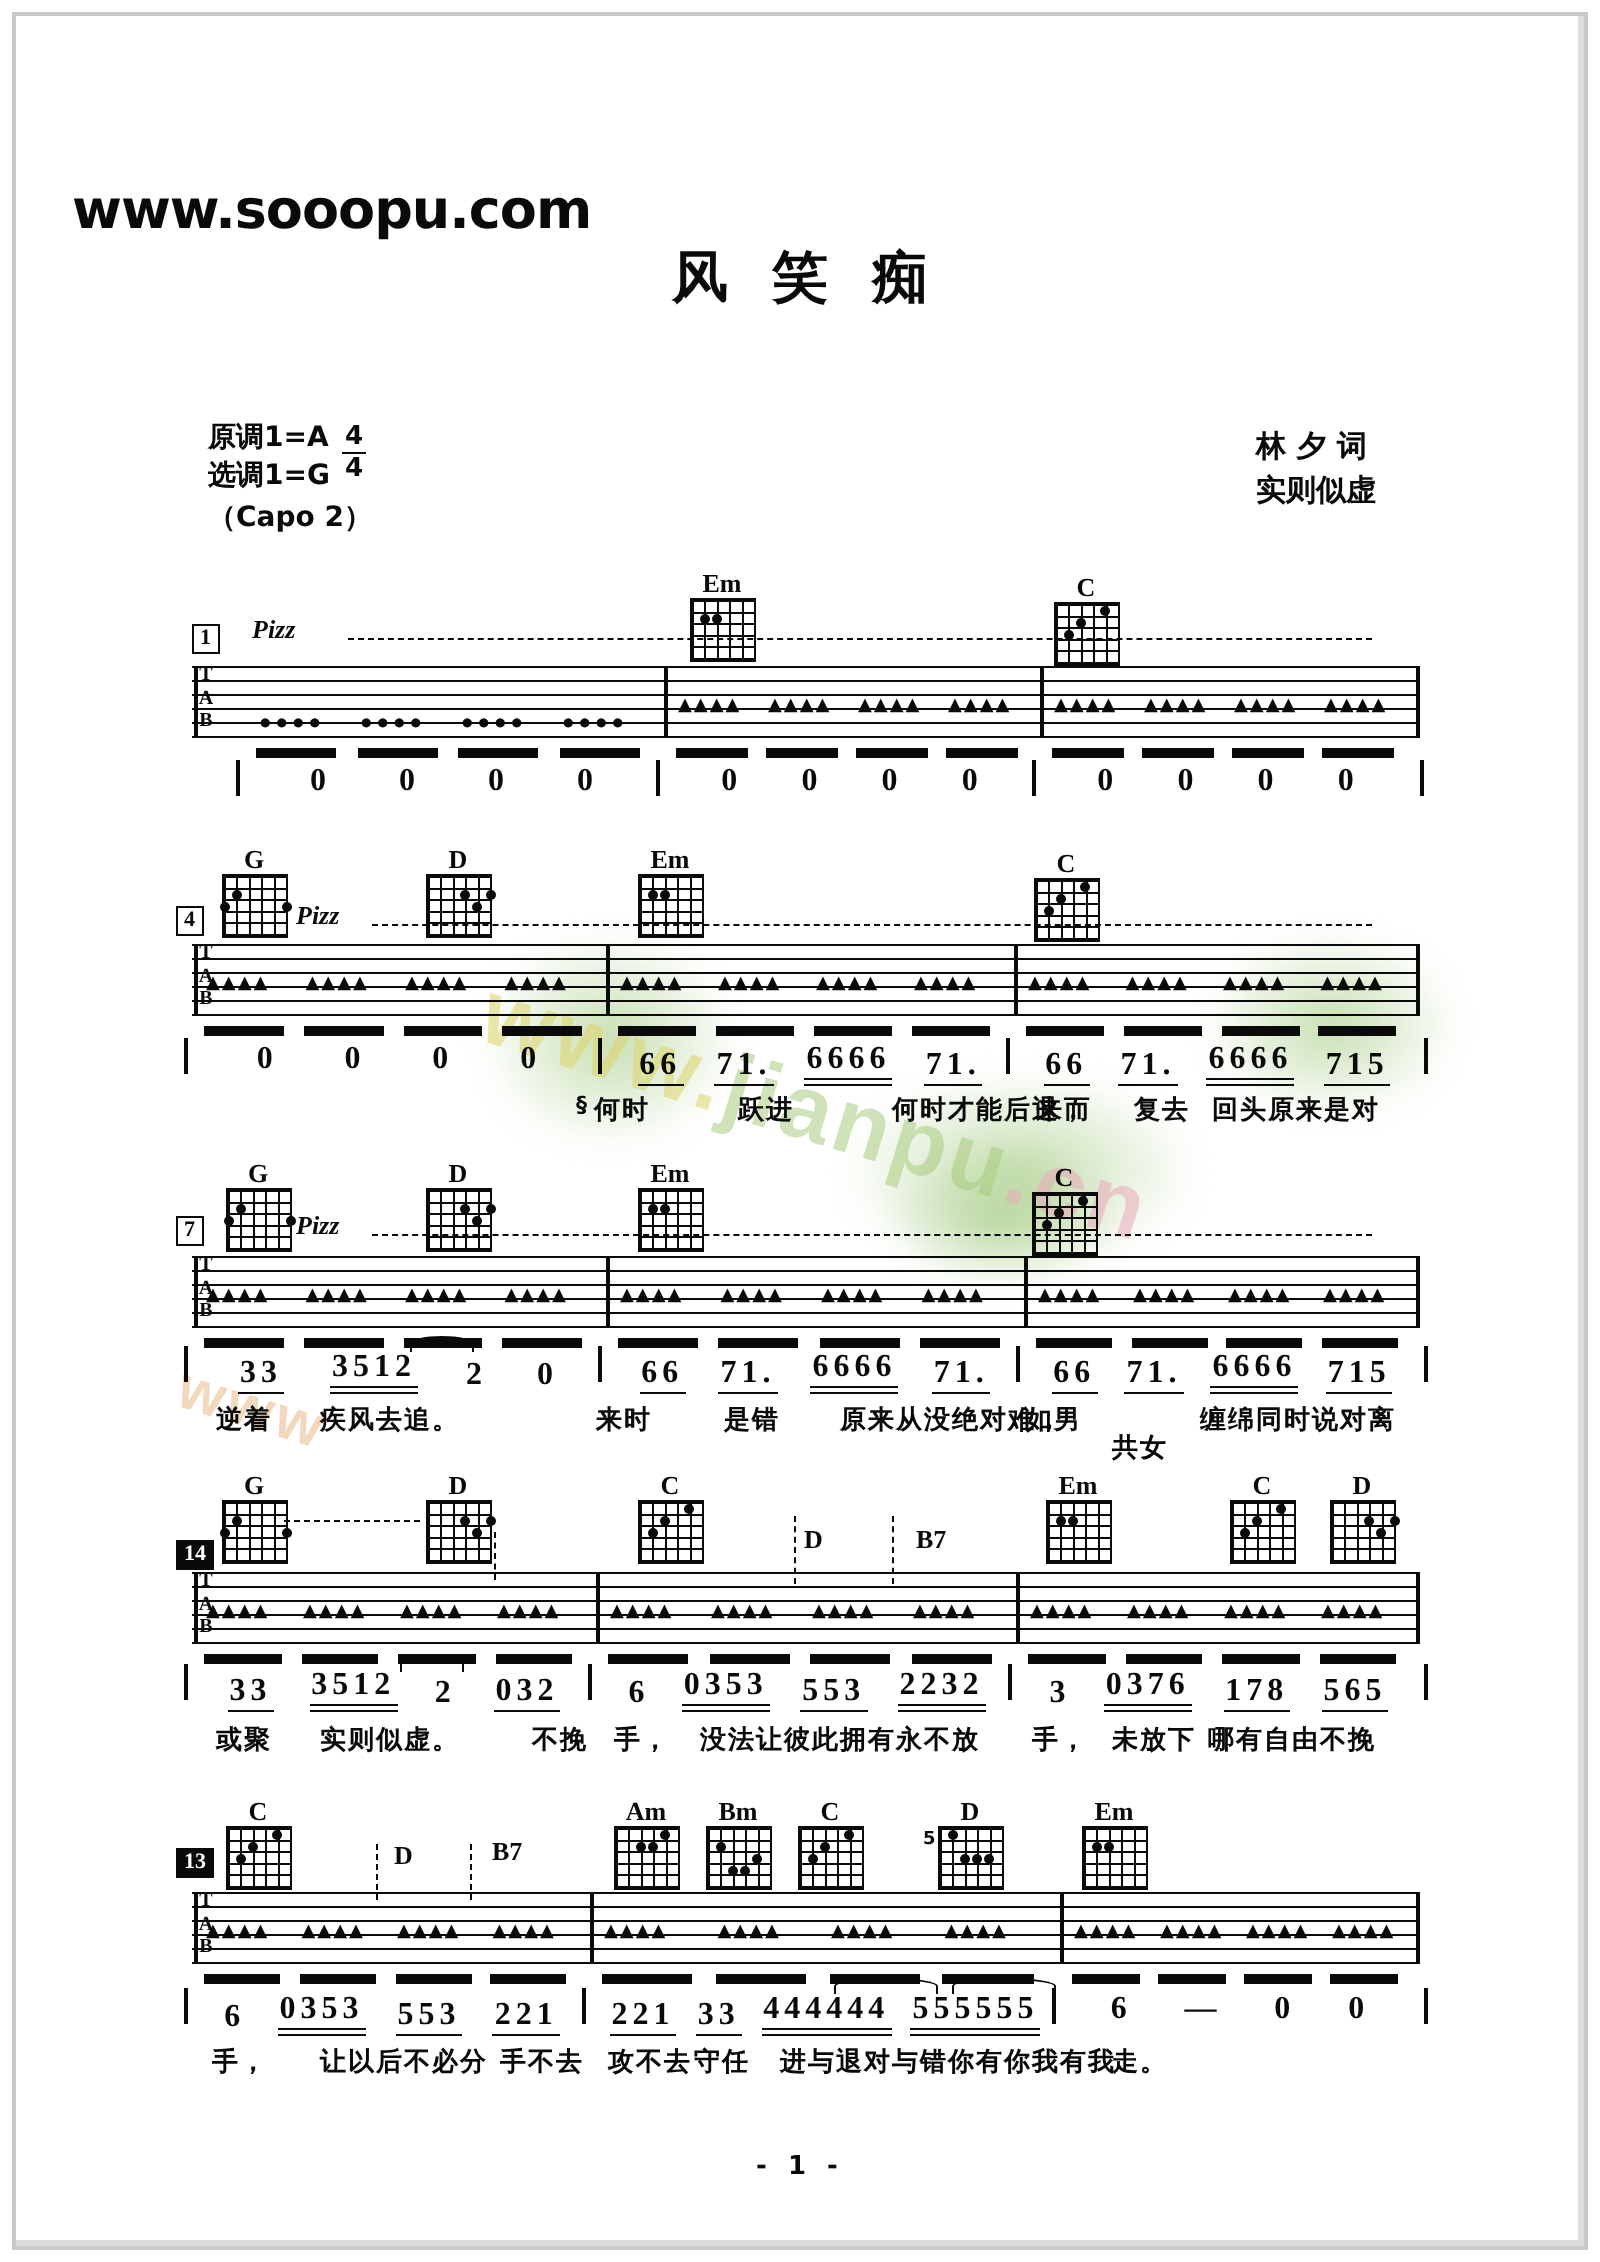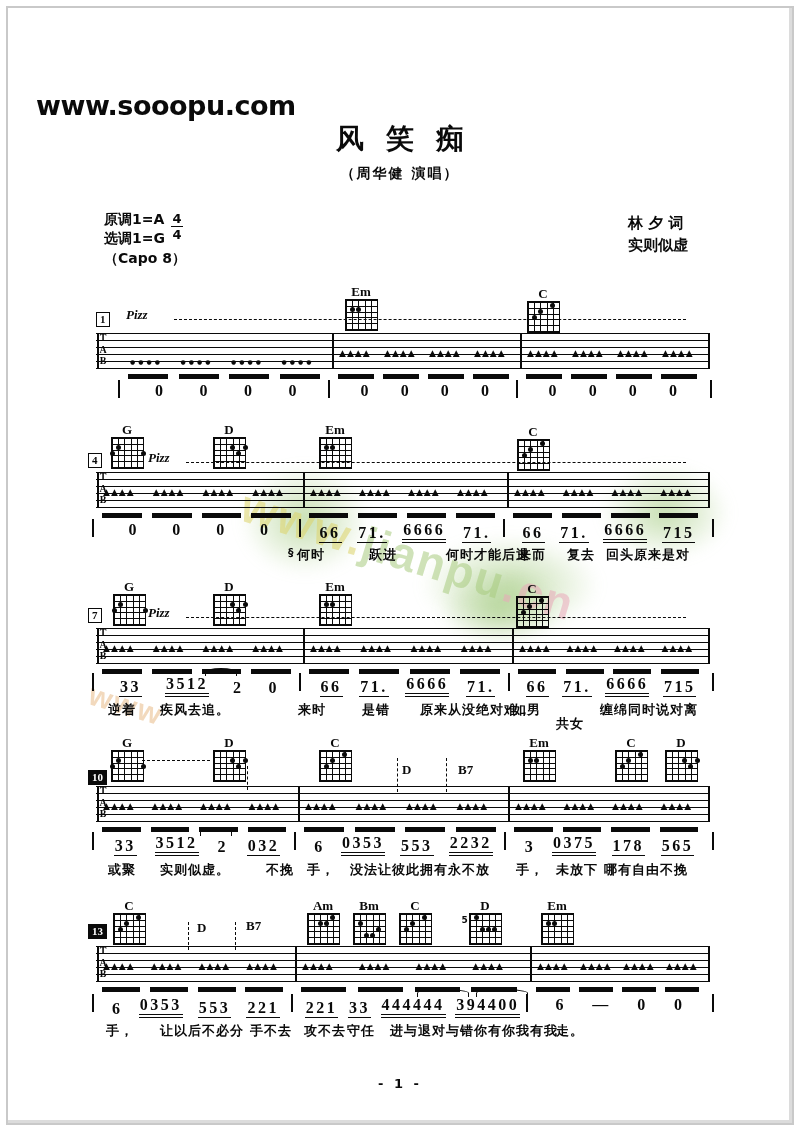--- a/index.html
+++ b/index.html
@@ -68,34 +68,33 @@
   .cfret{position:absolute;left:-8px;top:0;font-size:9px;font-weight:700;}
 </style>
 </head>
 <body>
 
 <div class="page">
   <div class="frame"></div>
 
   <div class="abs site">www.sooopu.com</div>
   <div class="abs title">风笑痴</div>
-  <div class="abs subtitle">（周华健 演唱）</div>
 
   <div class="abs keyinfo">
     <div class="keycol">
       <div>原调1=A</div>
       <div>选调1=G</div>
     </div>
     <div class="frac">
       <span>4</span>
       <span class="fbar"></span>
       <span>4</span>
     </div>
   </div>
-  <div class="abs capo">（Capo 8）</div>
+  <div class="abs capo">（Capo 2）</div>
 
   <div class="abs credits">
     <div>林 夕 词</div>
     <div>实则似虚</div>
   </div>
 
   <div class="wmblob" style="left:240px;top:465px;width:130px;height:110px;"></div>
   <div class="wmblob" style="left:420px;top:535px;width:180px;height:100px;"></div>
   <div class="wmblob" style="left:600px;top:465px;width:130px;height:95px;"></div>
   <div class="wmblob" style="left:440px;top:575px;width:120px;height:70px;"></div>
@@ -366,21 +365,21 @@
       <div class="nbar" style="position: absolute; left: 508px; top: 673px;"></div>
       <div class="nbar" style="position: absolute; left: 712px; top: 673px;"></div>
       <div class="lyr" style="position: absolute; left: 108px; top: 701px;">逆着</div>
       <div class="lyr" style="position: absolute; left: 160px; top: 701px;">疾风去追。</div>
       <div class="lyr" style="position: absolute; left: 298px; top: 701px;">来时</div>
       <div class="lyr" style="position: absolute; left: 362px; top: 701px;">是错</div>
       <div class="lyr" style="position: absolute; left: 420px; top: 701px;">原来从没绝对难，</div>
       <div class="lyr" style="position: absolute; left: 513px; top: 701px;">如男</div>
       <div class="lyr" style="position: absolute; left: 556px; top: 715px;">共女</div>
       <div class="lyr" style="position: absolute; left: 600px; top: 701px;">缠绵同时说对离</div>
-      <div class="mbox inv" style="position: absolute; left: 88px; top: 770px;">10</div>
+      <div class="mbox inv" style="position: absolute; left: 88px; top: 770px;">14</div>
       <div class="chord" style="position: absolute; left: 110px; top: 737px;">
         <div class="clabel">G</div>
         <div class="cgrid">
           <span class="cdot" style="left: -2px; top: 12px;"></span>
           <span class="cdot" style="left: 4.2px; top: 6.2px;"></span>
           <span class="cdot" style="left: 29px; top: 12px;"></span>
         </div>
       </div>
       <div class="chord" style="position: absolute; left: 212px; top: 737px;">
         <div class="clabel">D</div>
@@ -471,21 +470,21 @@
       <div class="strum" style="position: absolute; left: 515px; top: 802px;">▲▲▲▲</div>
       <div class="beam" style="position: absolute; left: 514px; top: 827px; width: 38.8px;"></div>
       <div class="strum" style="position: absolute; left: 563.5px; top: 802px;">▲▲▲▲</div>
       <div class="beam" style="position: absolute; left: 562.5px; top: 827px; width: 38.8px;"></div>
       <div class="strum" style="position: absolute; left: 612px; top: 802px;">▲▲▲▲</div>
       <div class="beam" style="position: absolute; left: 611px; top: 827px; width: 38.8px;"></div>
       <div class="strum" style="position: absolute; left: 660.5px; top: 802px;">▲▲▲▲</div>
       <div class="beam" style="position: absolute; left: 659.5px; top: 827px; width: 38.8px;"></div>
       <div class="nmeas" style="position: absolute; left: 508px; top: 834px; width: 202px;">
         <span class="ngrp">3</span>
-        <span class="ngrp u2">0375</span>
+        <span class="ngrp u2">0376</span>
         <span class="ngrp u1">178</span>
         <span class="ngrp u1">565</span>
       </div>
       <div class="nbar" style="position: absolute; left: 504px; top: 832px;"></div>
       <div class="nbar" style="position: absolute; left: 712px; top: 832px;"></div>
       <div class="lyr" style="position: absolute; left: 108px; top: 861px;">或聚</div>
       <div class="lyr" style="position: absolute; left: 160px; top: 861px;">实则似虚。</div>
       <div class="lyr" style="position: absolute; left: 266px; top: 861px; font-family: Liberation Mono, monospace;">不挽</div>
       <div class="lyr" style="position: absolute; left: 307px; top: 861px;">手，</div>
       <div class="lyr" style="position: absolute; left: 350px; top: 861px;">没法让彼此拥有永不放</div>
@@ -579,21 +578,21 @@
       <div class="strum" style="position: absolute; left: 358.75px; top: 962px;">▲▲▲▲</div>
       <div class="beam" style="position: absolute; left: 357.75px; top: 987px; width: 45.4px;"></div>
       <div class="strum" style="position: absolute; left: 415.5px; top: 962px;">▲▲▲▲</div>
       <div class="beam" style="position: absolute; left: 414.5px; top: 987px; width: 45.4px;"></div>
       <div class="strum" style="position: absolute; left: 472.25px; top: 962px;">▲▲▲▲</div>
       <div class="beam" style="position: absolute; left: 471.25px; top: 987px; width: 45.4px;"></div>
       <div class="nmeas" style="position: absolute; left: 295px; top: 996px; width: 235px;">
         <span class="ngrp u1">221</span>
         <span class="ngrp u1">33</span>
         <span class="ngrp u2">444444</span>
-        <span class="ngrp u2">394400</span>
+        <span class="ngrp u2">555555</span>
       </div>
       <div class="nbar" style="position: absolute; left: 291px; top: 994px;"></div>
       <div class="strum" style="position: absolute; left: 537px; top: 962px;">▲▲▲▲</div>
       <div class="beam" style="position: absolute; left: 536px; top: 987px; width: 34.4px;"></div>
       <div class="strum" style="position: absolute; left: 580px; top: 962px;">▲▲▲▲</div>
       <div class="beam" style="position: absolute; left: 579px; top: 987px; width: 34.4px;"></div>
       <div class="strum" style="position: absolute; left: 623px; top: 962px;">▲▲▲▲</div>
       <div class="beam" style="position: absolute; left: 622px; top: 987px; width: 34.4px;"></div>
       <div class="strum" style="position: absolute; left: 666px; top: 962px;">▲▲▲▲</div>
       <div class="beam" style="position: absolute; left: 665px; top: 987px; width: 34.4px;"></div>

